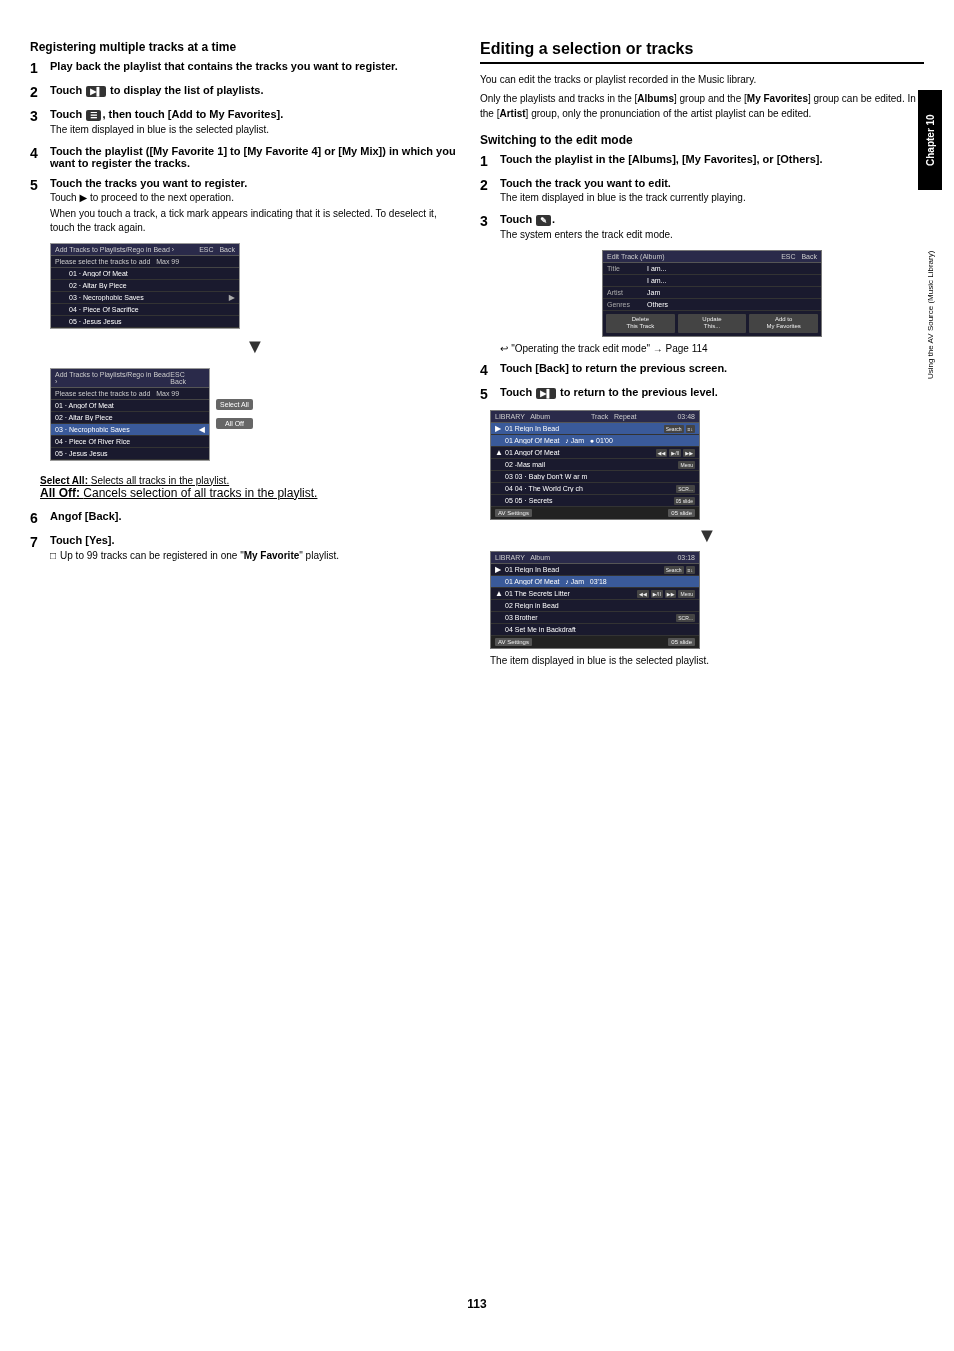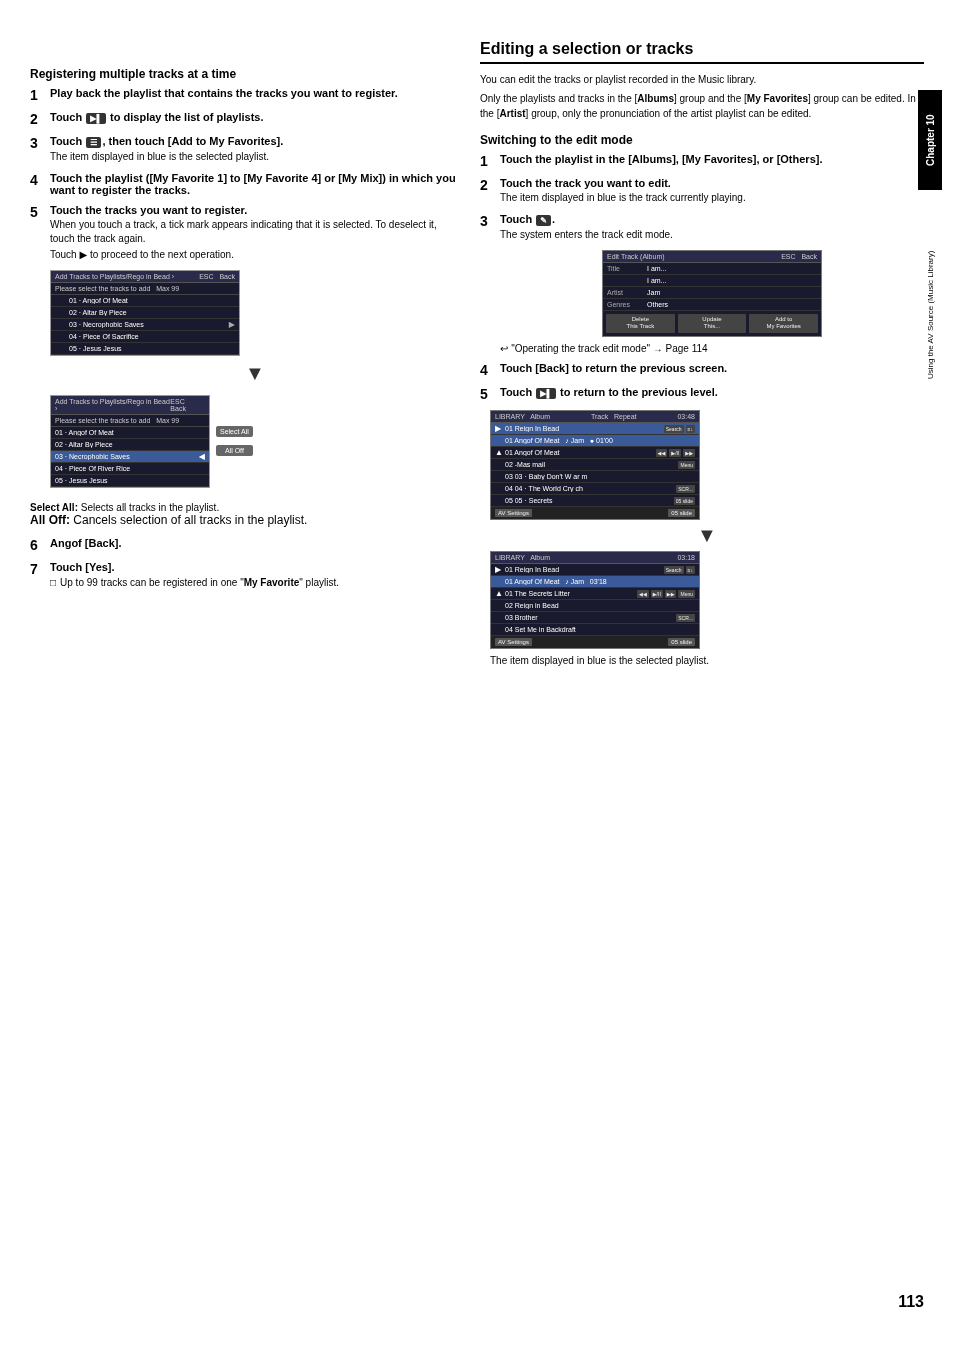--- a/index.html
+++ b/index.html
@@ -29,21 +29,20 @@
       flex-shrink: 0;
     }
     .right-column {
       flex: 1;
       position: relative;
     }
     .section-title {
       font-weight: bold;
       font-size: 12px;
       margin-bottom: 6px;
-      margin-top: 27px;
     }
     .section-heading {
       font-weight: bold;
       font-size: 16px;
       margin-bottom: 8px;
       border-bottom: 2px solid #000;
       padding-bottom: 4px;
     }
     .step {
       display: flex;
@@ -142,23 +141,23 @@
     }
     .bold-text {
       font-weight: bold;
     }
     .ref-link {
       font-size: 10px;
       margin-left: 20px;
       margin-top: 4px;
     }
     .page-number {
-      text-align: right;
+      text-align: center;
       font-weight: bold;
-      font-size: 16px;
+      font-size: 12px;
       margin-top: 10px;
     }
     
     .edit-screen {
       border: 1px solid #777;
       background: #1a1a2e;
       color: #fff;
       font-size: 7px;
       width: 220px;
       margin: 6px auto;
@@ -303,22 +302,22 @@
         <div class="step-number">4</div>
         <div class="step-content">
           <span class="step-title">Touch the playlist ([My Favorite 1] to [My Favorite 4] or [My Mix]) in which you want to register the tracks.</span>
         </div>
       </div>
 
       <div class="step">
         <div class="step-number">5</div>
         <div class="step-content">
           <span class="step-title">Touch the tracks you want to register.</span>
+          <div class="step-desc">Touch ▶ to proceed to the next operation.</div>
           <div class="step-desc">When you touch a track, a tick mark appears indicating that it is selected. To deselect it, touch the track again.</div>
-          <div class="step-desc">Touch ▶ to proceed to the next operation.</div>
         </div>
       </div>
 
       <div style="margin-left: 20px;">
         <div class="screen-mockup" style="width: 190px;">
           <div class="screen-header">
             <span>Add Tracks to Playlists/Rego in Bead ›</span>
             <span>ESC &nbsp; Back</span>
           </div>
           <div style="padding: 2px 4px; font-size: 7px; color: #ccc; border-bottom: 1px solid #444;">Please select the tracks to add &nbsp; Max 99</div>
@@ -371,21 +370,21 @@
               <span class="screen-row-title">05 · Jesus Jesus</span>
             </div>
           </div>
           <div style="display: flex; flex-direction: column; gap: 4px; justify-content: center;">
             <div class="select-all-btn">Select All</div>
             <div class="select-all-btn">All Off</div>
           </div>
         </div>
       </div>
 
-      <div style="margin-top: 8px; ">
+      <div style="margin-top: 8px; margin-left: 10px; text-decoration: underline;">
         <div style="font-size: 10px;">
           <span class="bold-text">Select All:</span>
           <span> Selects all tracks in the playlist.</span>
         </div>
         <div style="font-size: 12px;">
           <span class="bold-text">All Off:</span>
           <span> Cancels selection of all tracks in the playlist.</span>
         </div>
       </div>
 

